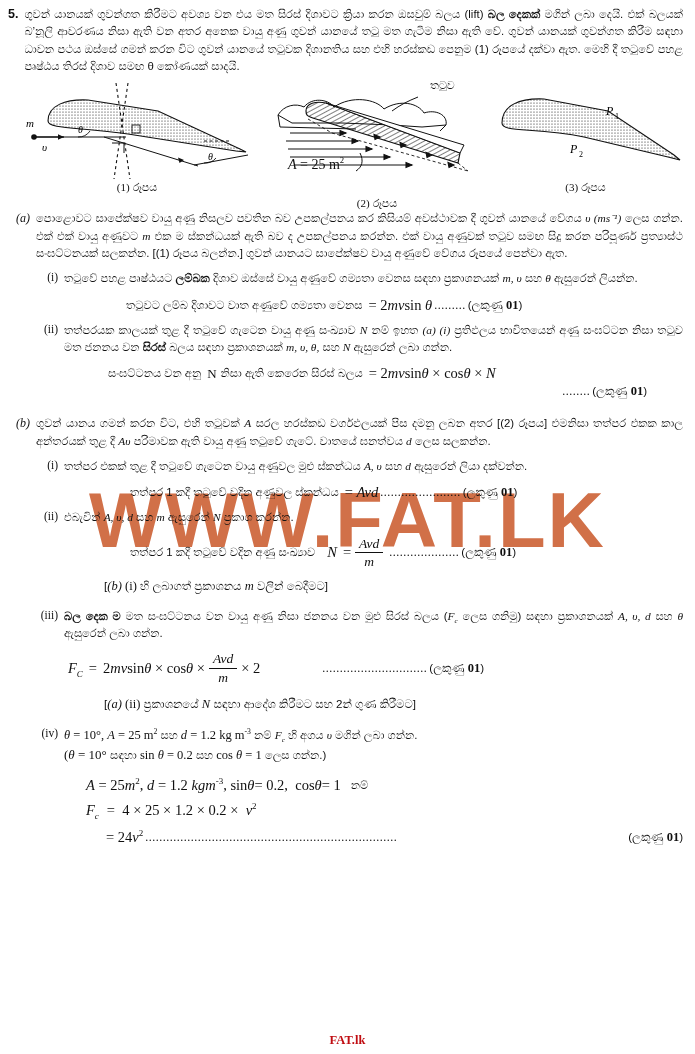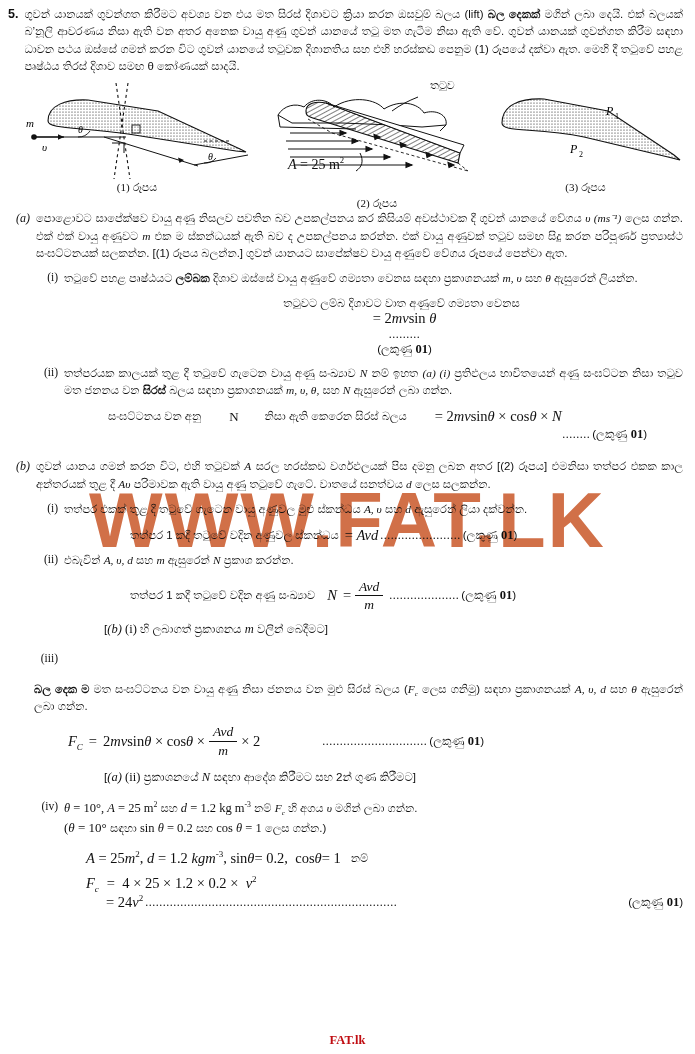--- a/index.html
+++ b/index.html
@@ -73,21 +73,21 @@
 
   .sub { display: flex; gap: 6px; margin-top: 8px; padding-left: 26px; }
   .sub > .lbl {
     width: 24px; flex: 0 0 24px; text-align: right;
     font-family: "Liberation Serif", serif; font-size: 11.5px; padding-top: 1px;
   }
   .sub > .txt { flex: 1; text-align: justify; }
 
   
   .eqrow { margin: 9px 0 2px 0; padding-left: 90px; font-size: 13.5px; display: flex; align-items: center; flex-wrap: wrap; }
-  .eqrow.c1 { padding-left: 118px; flex-direction: column; }
+  .eqrow.c1 { padding-left: 118px; }
   .eqrow.c2 { padding-left: 128px; }
   .eqrow.c3 { padding-left: 122px; }
   .eqrow.c4 { padding-left: 60px; }
   .eqrow.c5 { padding-left: 70px; }
 
   .eqlead { font-family: "Liberation Sans", sans-serif; font-size: 11.4px; margin-right: 6px; }
   .math { font-family: "Liberation Serif", serif; font-size: 14.5px; white-space: nowrap; }
   .math .it { font-style: italic; }
   .math .up { font-style: normal; }
   .dots { font-family: "Liberation Serif", serif; font-size: 12px; letter-spacing: .5px; overflow: hidden; white-space: nowrap; margin: 0 2px; }
@@ -303,21 +303,21 @@
         <span>ප්‍රතිඵලය භාවිතයෙන් අණු සංඝට්ටන නිසා තටුව මත ජනනය වන</span>
         <b class="em">සිරස්</b>
         <span>බලය සඳහා ප්‍රකාශනයක්</span>
         <span class="mi">m, υ, θ,</span>
         <span>සහ</span>
         <span class="mi">N</span>
         <span>ඇසුරෙන් ලබා ගන්න.</span>
       </div>
     </div>
 
-    <div class="eqrow c2" style="padding-left:100px;gap:22px;">
+    <div class="eqrow c2" style="padding-left:100px;">
       <span class="eqlead">සංඝට්ටනය වන අනු</span>
       <span class="math" style="font-size:13px; margin-right:4px;">N</span>
       <span class="eqlead">නිසා ඇති කෙරෙන සිරස් බලය</span>
       <span class="math">
         = 2<span class="it">mv</span><span class="up">sin</span><span class="it">θ</span> × <span class="up">cos</span><span class="it">θ</span> × <span class="it">N</span>
       </span>
     </div>
     <div class="eqrow" style="padding-left:0; justify-content:flex-end; padding-right:36px; margin-top:0;">
       <span class="dots">........</span>
       <span class="marks">(ලකුණු <span class="num">01</span>)</span>
@@ -382,21 +382,21 @@
       <span class="marks">(ලකුණු <span class="num">01</span>)</span>
     </div>
 
     <div class="note c2">
       [<span class="mser" style="font-style:italic;">(b)</span> <span class="mser">(i)</span>
       <span>හි ලබාගත් ප්‍රකාශනය</span>
       <span class="mser" style="font-style:italic;">m</span>
       <span>වලින් බෙදීමට]</span>
     </div>
 
-    <div class="sub" style="margin-top:14px;flex-direction:column;">
+    <div class="sub" style="margin-top:14px;">
       <div class="lbl">(iii)</div>
       <div class="txt sin">
         <b class="em">බල දෙක ම</b>
         <span>මත සංඝට්ටනය වන වායු අණු නිසා ජනනය වන මුළු සිරස් බලය</span>
         <span>(<span class="mi">F</span><sub class="sm mi">c</sub> ලෙස ගනිමු)</span>
         <span>සඳහා ප්‍රකාශනයක්</span>
         <span class="mi">A, υ, d</span>
         <span>සහ</span>
         <span class="mi">θ</span>
         <span>ඇසුරෙන් ලබා ගන්න.</span>
@@ -462,21 +462,21 @@
       <span class="eqlead" style="margin-left:10px;">නම්</span>
     </div>
 
     <div class="eqrow" style="padding-left:78px; margin-top:8px;">
       <span class="math"><span class="it">F</span><sub class="sm it">c</sub></span>
       <span class="math" style="margin-left:8px;">
         =&nbsp; 4 × 25 × 1.2 × 0.2 ×&nbsp; <span class="it">v</span><sup class="sm">2</sup>
       </span>
     </div>
 
-    <div class="eqrow" style="padding-left:98px; margin-top:2px;">
+    <div class="eqrow" style="padding-left:98px; margin-top:10px;">
       <span class="math">
         = 24<span class="it">v</span><sup class="sm">2</sup>
       </span>
       <span class="dots" style="flex:1;">........................................................................</span>
       <span class="marks">(ලකුණු <span class="num">01</span>)</span>
     </div>
 
   </div>
 
   <div class="footer">FAT.lk</div>

